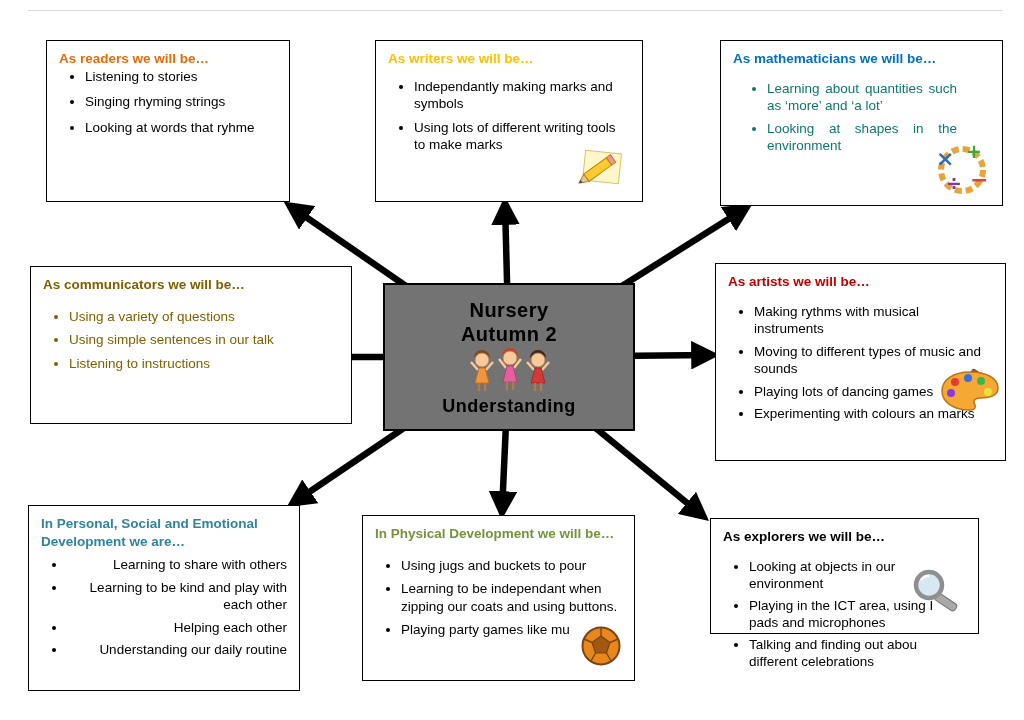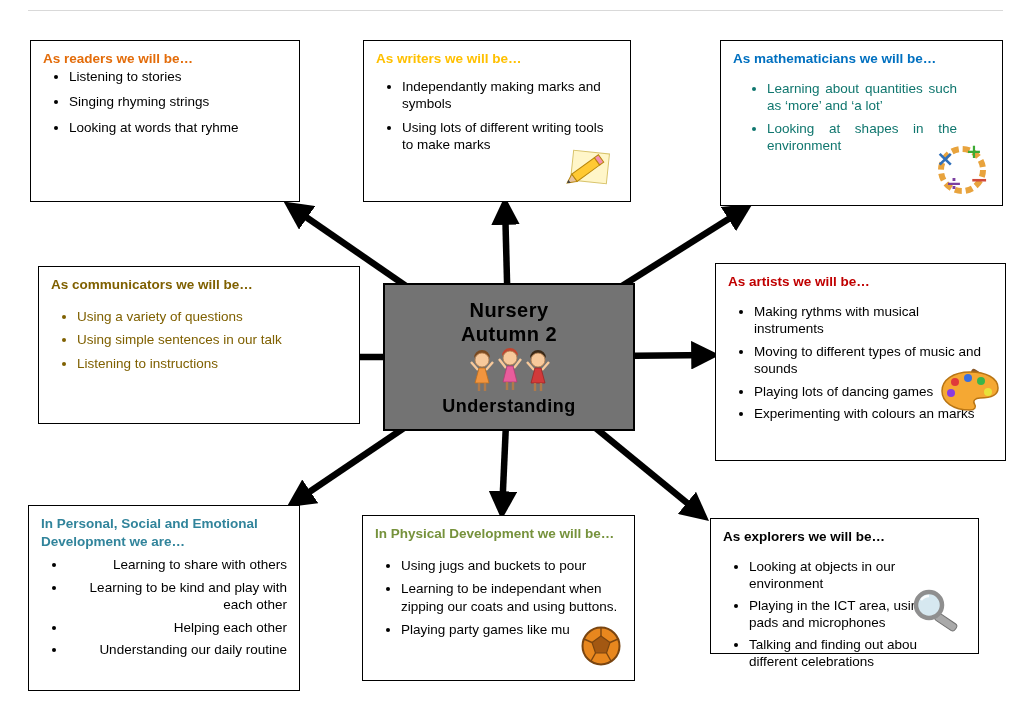--- a/index.html
+++ b/index.html
@@ -14,41 +14,41 @@
   .arrow-line{stroke:#000;stroke-width:6.5;marker-end:url(#ah);}
   .box{
     position:absolute;background:#fff;border:1.5px solid #000;
     box-sizing:border-box;padding:9px 12px;z-index:2;font-size:13.5px;line-height:1.3;
   }
   .box h3{margin:0;font-size:13.5px;font-weight:bold;}
   .box ul{margin:10px 0 0 0;padding-left:26px;}
   .box li{margin-bottom:4px;}
   .icon-abs{position:absolute;}
   
-  .box-readers{left:30px;top:40px;width:270px;height:162px;}
+  .box-readers{left:46px;top:40px;width:244px;height:162px;}
   .box-readers ul{margin-top:0;}
   .box-readers li{margin-bottom:8px;}
-  .box-writers{left:363px;top:40px;width:268px;height:162px;}
+  .box-writers{left:375px;top:40px;width:268px;height:162px;}
   .box-writers li{margin-bottom:6px;}
   .box-math{left:720px;top:40px;width:283px;height:166px;}
   .box-math ul{margin-top:12px;padding-left:34px;width:190px;text-align:justify;}
   .box-math li{margin-bottom:5px;}
-  .box-comm{left:38px;top:266px;width:322px;height:158px;}
+  .box-comm{left:30px;top:266px;width:322px;height:158px;}
   .box-comm ul{margin-top:14px;}
   .box-comm li{margin-bottom:6px;}
   .box-artists{left:715px;top:263px;width:291px;height:198px;}
   .box-artists ul{margin-top:12px;padding-right:6px;}
   .box-artists li{margin-bottom:5px;}
   .box-pse{left:28px;top:505px;width:272px;height:186px;}
   .box-pse ul{margin-top:6px;}
   .box-pse li{margin-bottom:5px;}
   .box-phys{left:362px;top:515px;width:273px;height:166px;}
   .box-phys ul{margin-top:14px;}
   .box-phys li{margin-bottom:6px;}
-  .box-expl{left:710px;top:518px;width:269px;height:136px;}
+  .box-expl{left:710px;top:518px;width:269px;height:116px;}
   .box-expl ul{margin-top:12px;padding-right:4px;}
   .box-expl li{margin-bottom:4px;}
   
   .center-box{
     position:absolute;left:383px;top:283px;width:252px;height:148px;
     border:2px solid #000;z-index:2;box-sizing:border-box;
     display:flex;flex-direction:column;align-items:center;justify-content:center;
     text-align:center;
   }
   .center-title{font-size:20px;font-weight:bold;line-height:1.2;letter-spacing:0.5px;}

